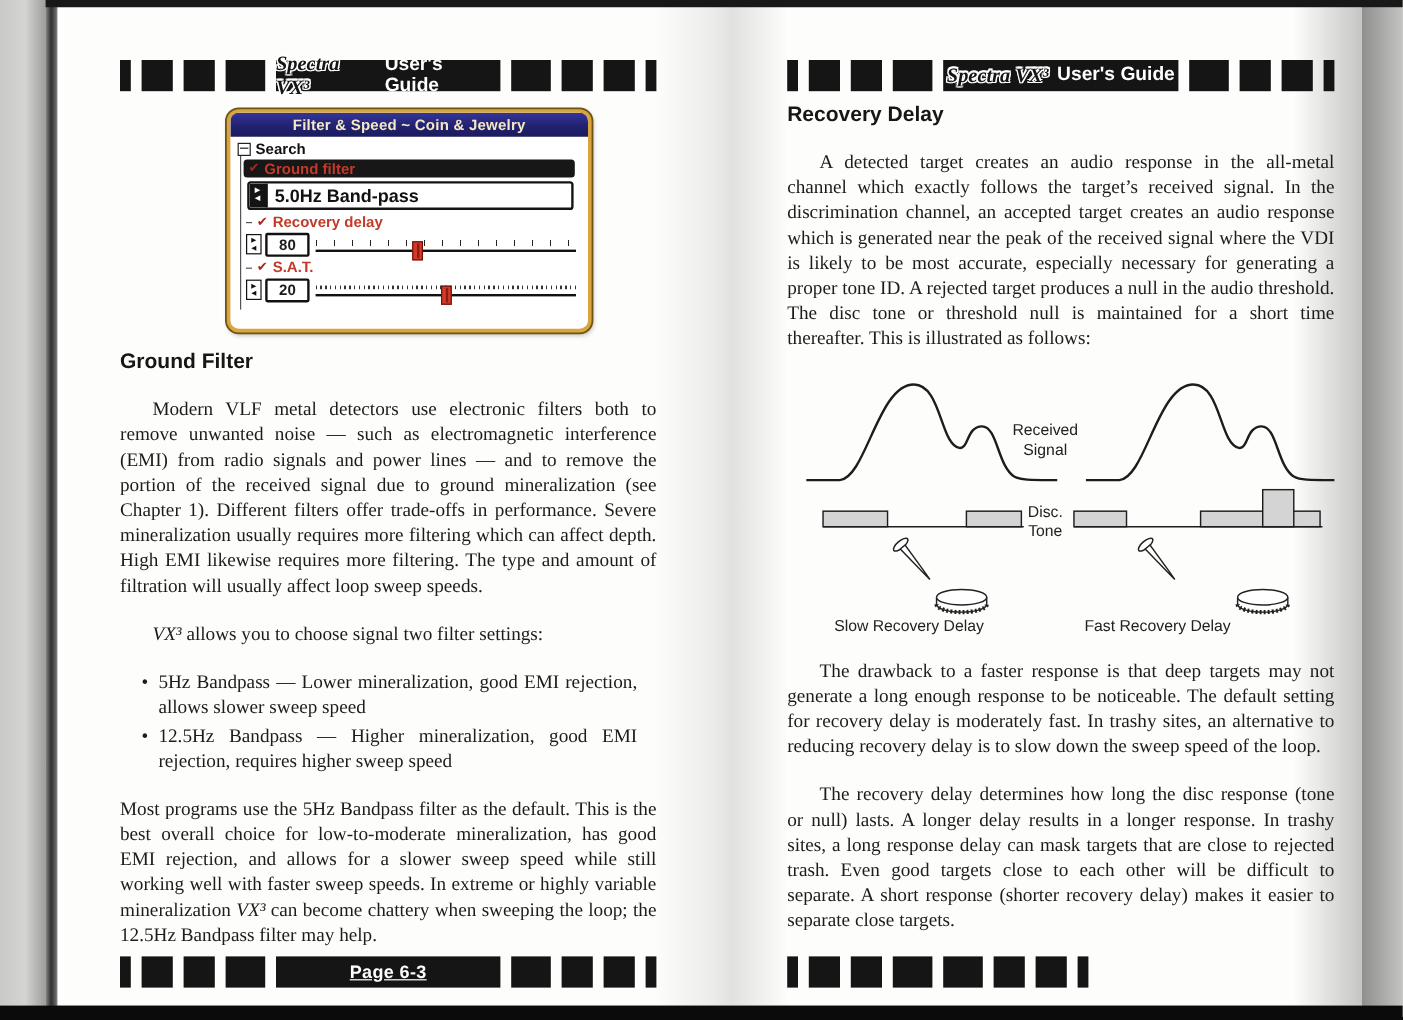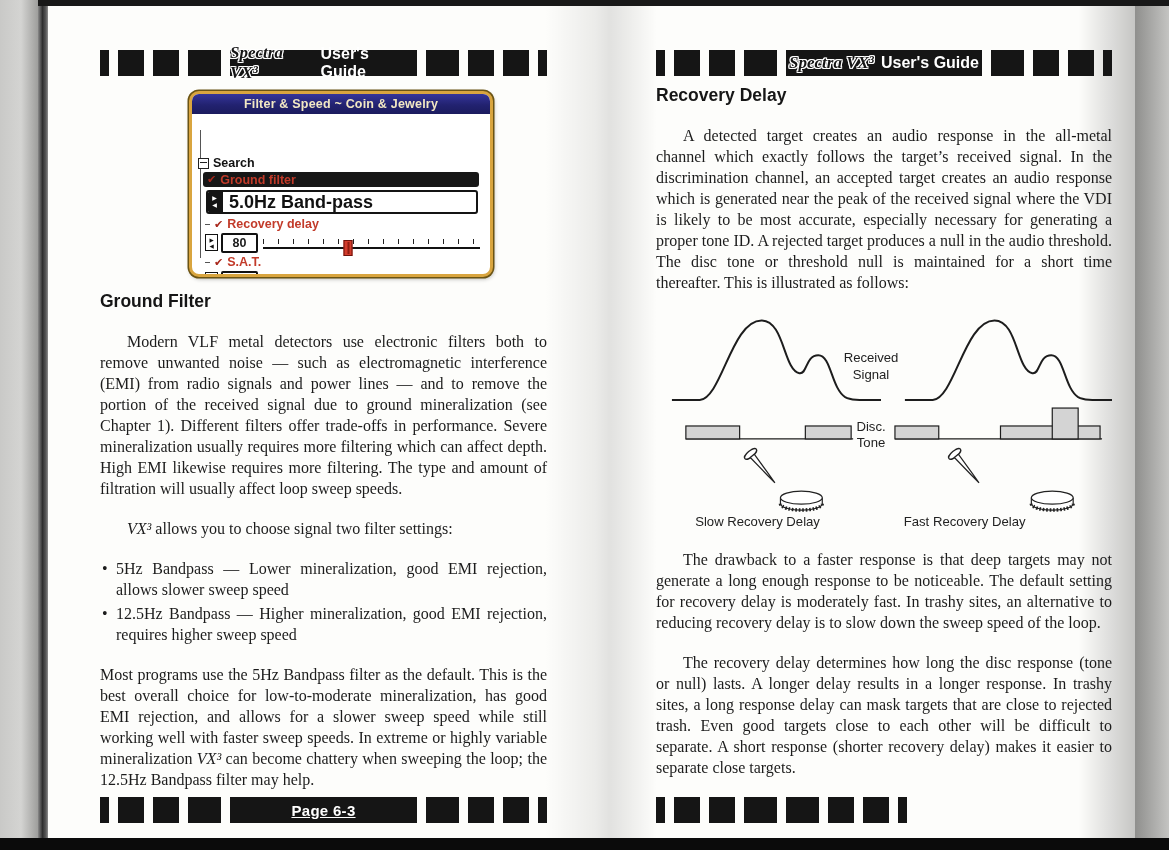--- a/index.html
+++ b/index.html
@@ -32,44 +32,44 @@
          text-shadow:-1px -1px 0 #fff,1px -1px 0 #fff,-1px 1px 0 #fff,1px 1px 0 #fff,-1px 0 0 #fff,1px 0 0 #fff,0 -1px 0 #fff,0 1px 0 #fff;}
   .band-title{font-weight:bold;font-size:16px;}
   .footer-band{position:absolute;top:797px;}
   .footer-label{font-weight:bold;font-size:15px;letter-spacing:.3px;text-decoration:underline;}
 
   
   h2{font-family:"Liberation Sans",sans-serif;font-size:17.5px;font-weight:bold;color:#161616;margin:14px 0 6px 0;}
   p{font-size:16px;line-height:21px;text-align:justify;margin:19px 0;}
   .indent{text-indent:27px;}
   .vx{font-style:italic;}
-  .bullet{position:relative;padding-left:16px;font-size:16px;line-height:21px;text-align:justify;margin:3px 0;}
+  .bullet{position:relative;padding-left:16px;font-size:16px;line-height:21px;text-align:justify;margin:3px 16px;}
   .bullet::before{content:"•";position:absolute;left:2px;}
 
   
   .panel{margin:15px 0 0 89px;width:304px;height:186px;border:3px solid #d9a53f;border-radius:10px;
          box-shadow:0 0 0 1.5px #6b5414,1px 2px 4px rgba(0,0,0,.3);background:#fff;overflow:hidden;
          font-family:"Liberation Sans",sans-serif;box-sizing:border-box;}
   .panel-title{height:20px;display:flex;align-items:center;justify-content:center;
                background:linear-gradient(#35359a,#222270 55%,#1b1b5e);color:#f2e8c4;
                font-size:12.5px;font-weight:bold;letter-spacing:.2px;border-radius:5px 5px 0 0;}
   .panel-body{position:relative;padding:3px 6px 0 5px;height:140px;}
   .treeline{position:absolute;left:8px;top:16px;width:1px;height:128px;background:#555;}
   .trow{display:flex;align-items:center;gap:4px;}
-  .root-row{margin-left:1px;height:14px;font-weight:bold;font-size:12.5px;color:#111;margin-top:39px;}
+  .root-row{margin-left:1px;height:14px;font-weight:bold;font-size:12.5px;color:#111;}
   .treebox{width:9px;height:9px;border:1px solid #222;position:relative;flex:0 0 auto;background:#fff;}
   .treebox::after{content:"";position:absolute;left:1px;right:1px;top:3px;border-top:1px solid #222;}
   .stub{display:inline-block;width:5px;height:1px;background:#555;flex:0 0 auto;}
   .check{color:#a8281c;font-size:11px;line-height:11px;}
   .red-label{color:#c23a29;font-weight:bold;font-size:12.5px;}
   .sel-row{margin:2px 5px 0 6px;height:15px;background:#171717;border-radius:3px;padding:0 4px;display:flex;align-items:center;gap:4px;}
   .combo-row{display:flex;margin:3px 6px 0 9px;border:2px solid #141414;border-radius:3px;overflow:hidden;background:#fff;height:20px;}
   .spinner{width:13px;display:flex;flex-direction:column;align-items:center;justify-content:center;font-size:6px;line-height:7px;}
   .spinner.dark{background:#141414;color:#fff;border-right:2px solid #141414;}
-  .combo-field{flex:1;display:flex;align-items:center;padding:0 6px;font-weight:bold;font-size:18px;color:#111;}
+  .combo-field{flex:1;display:flex;align-items:center;padding:0 6px;font-weight:bold;font-size:15px;color:#111;}
   .lab-row{margin:3px 0 0 8px;height:14px;}
   .slider-row{display:flex;align-items:center;gap:3px;margin:2px 2px 0 8px;height:19px;}
   .spin-lite{width:13px;height:17px;border:1.5px solid #111;background:#fff;color:#111;box-sizing:border-box;
              display:flex;flex-direction:column;align-items:center;justify-content:center;font-size:5.5px;line-height:6px;}
   .num-field{width:33px;border:2px solid #111;border-radius:2px;background:#fff;font-weight:bold;font-size:12.5px;
              text-align:center;padding:1px 0;}
   .slider-wrap{flex:1;padding-top:2px;}
   .ticks{height:5px;margin:0 2px 3px 2px;background-image:repeating-linear-gradient(to right,#222 0 1.5px,transparent 1.5px 15px);}
   .dots{height:3px;margin:0 2px 4px 2px;background-image:repeating-linear-gradient(to right,#333 0 1.2px,transparent 1.2px 4px);}
   .track{position:relative;height:2px;background:#111;margin:0 2px;}

